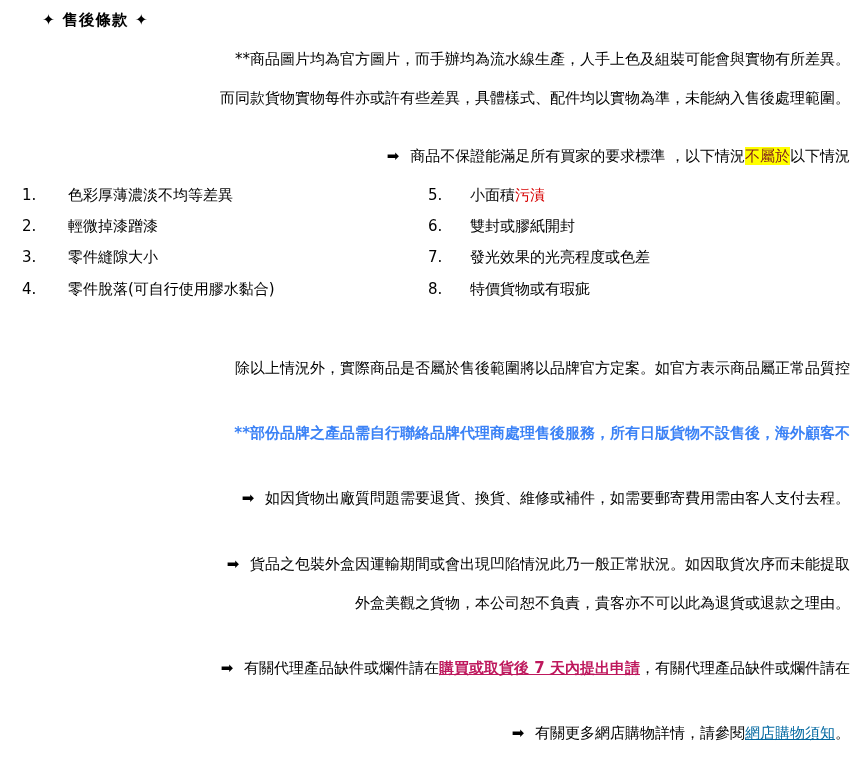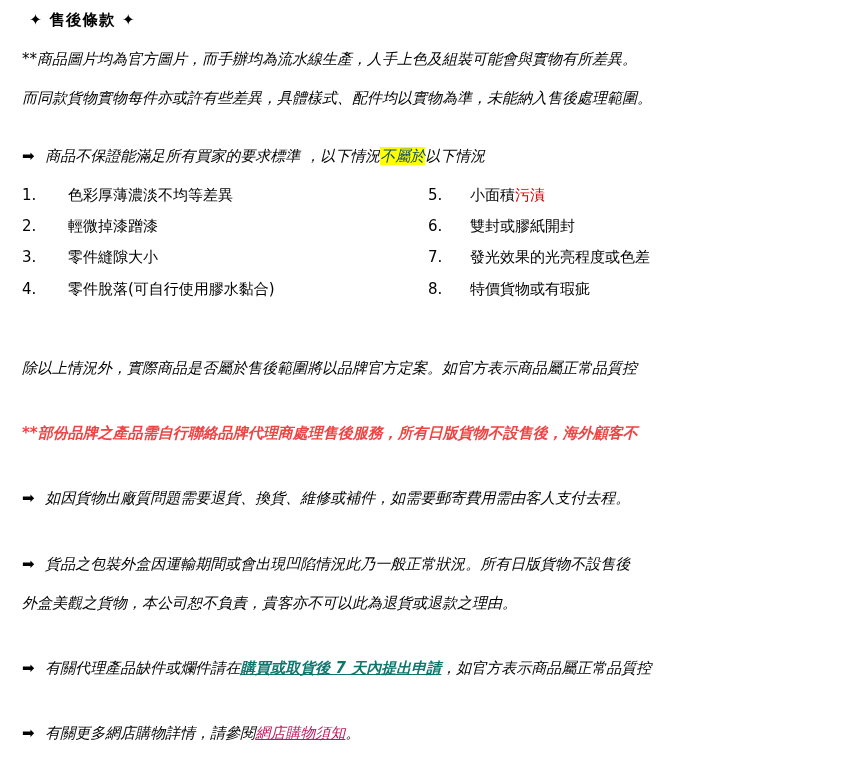--- a/index.html
+++ b/index.html
@@ -18,48 +18,47 @@
   }
   .page {
     padding: 6px 14px 0 22px;
     box-sizing: border-box;
     width: 864px;
   }
   .title {
     font-weight: bold;
     font-size: 15.5px;
     letter-spacing: 1px;
-    margin: 2px 0 4px 7px;
+    margin: 2px 0 4px 20px;
   }
   p.block {
     margin: 16px 0 2px 0;
-    text-align: left;
-    font-style: italic;
+    text-align: right;
   }
   .arrow {
     font-family: "DejaVu Sans", sans-serif;
     margin-right: 6px;
   }
   .hl {
     background: #ffff00;
-    color: #0c4a6e;
+    color: #7f1d1d;
   }
   .red {
     color: #d60000;
   }
   .redbold {
-    color: #ef4444;
+    color: #3b82f6;
     font-weight: bold;
   }
   .link {
-    color: #be185d;
+    color: #0369a1;
     text-decoration: underline;
   }
   .redlink {
-    color: #0f766e;
+    color: #be185d;
     text-decoration: underline;
     font-weight: bold;
   }
   table.items {
     border-collapse: collapse;
     margin: 14px 0 0 0;
     width: 800px;
   }
   table.items td {
     padding: 2px 0 6px 0;
@@ -145,30 +144,30 @@
   <p class="block">
     <span class="arrow">➡</span>
     <span>如因貨物出廠質問題需要退貨、換貨、維修或補件，如需要郵寄費用需由客人支付去程。</span>
   </p>
 
   <div class="gap-md"></div>
   <div class="gap-sm"></div>
 
   <p class="block">
     <span class="arrow">➡</span>
-    <span>貨品之包裝外盒因運輸期間或會出現凹陷情況此乃一般正常狀況。所有日版貨物不設售後</span>
+    <span>貨品之包裝外盒因運輸期間或會出現凹陷情況此乃一般正常狀況。如因取貨次序而未能提取</span>
   </p>
   <p class="block">外盒美觀之貨物，本公司恕不負責，貴客亦不可以此為退貨或退款之理由。</p>
 
   <div class="gap-md"></div>
   <div class="gap-sm"></div>
 
   <p class="block">
     <span class="arrow">➡</span>
-    <span>有關代理產品缺件或爛件請在</span><span class="redlink">購買或取貨後 7 天內提出申請</span><span>，如官方表示商品屬正常品質控</span>
+    <span>有關代理產品缺件或爛件請在</span><span class="redlink">購買或取貨後 7 天內提出申請</span><span>，有關代理產品缺件或爛件請在</span>
   </p>
 
   <div class="gap-md"></div>
   <div class="gap-sm"></div>
 
   <p class="block">
     <span class="arrow">➡</span>
     <span>有關更多網店購物詳情，請參閱</span><a class="link" href="#">網店購物須知</a><span>。</span>
   </p>
 

